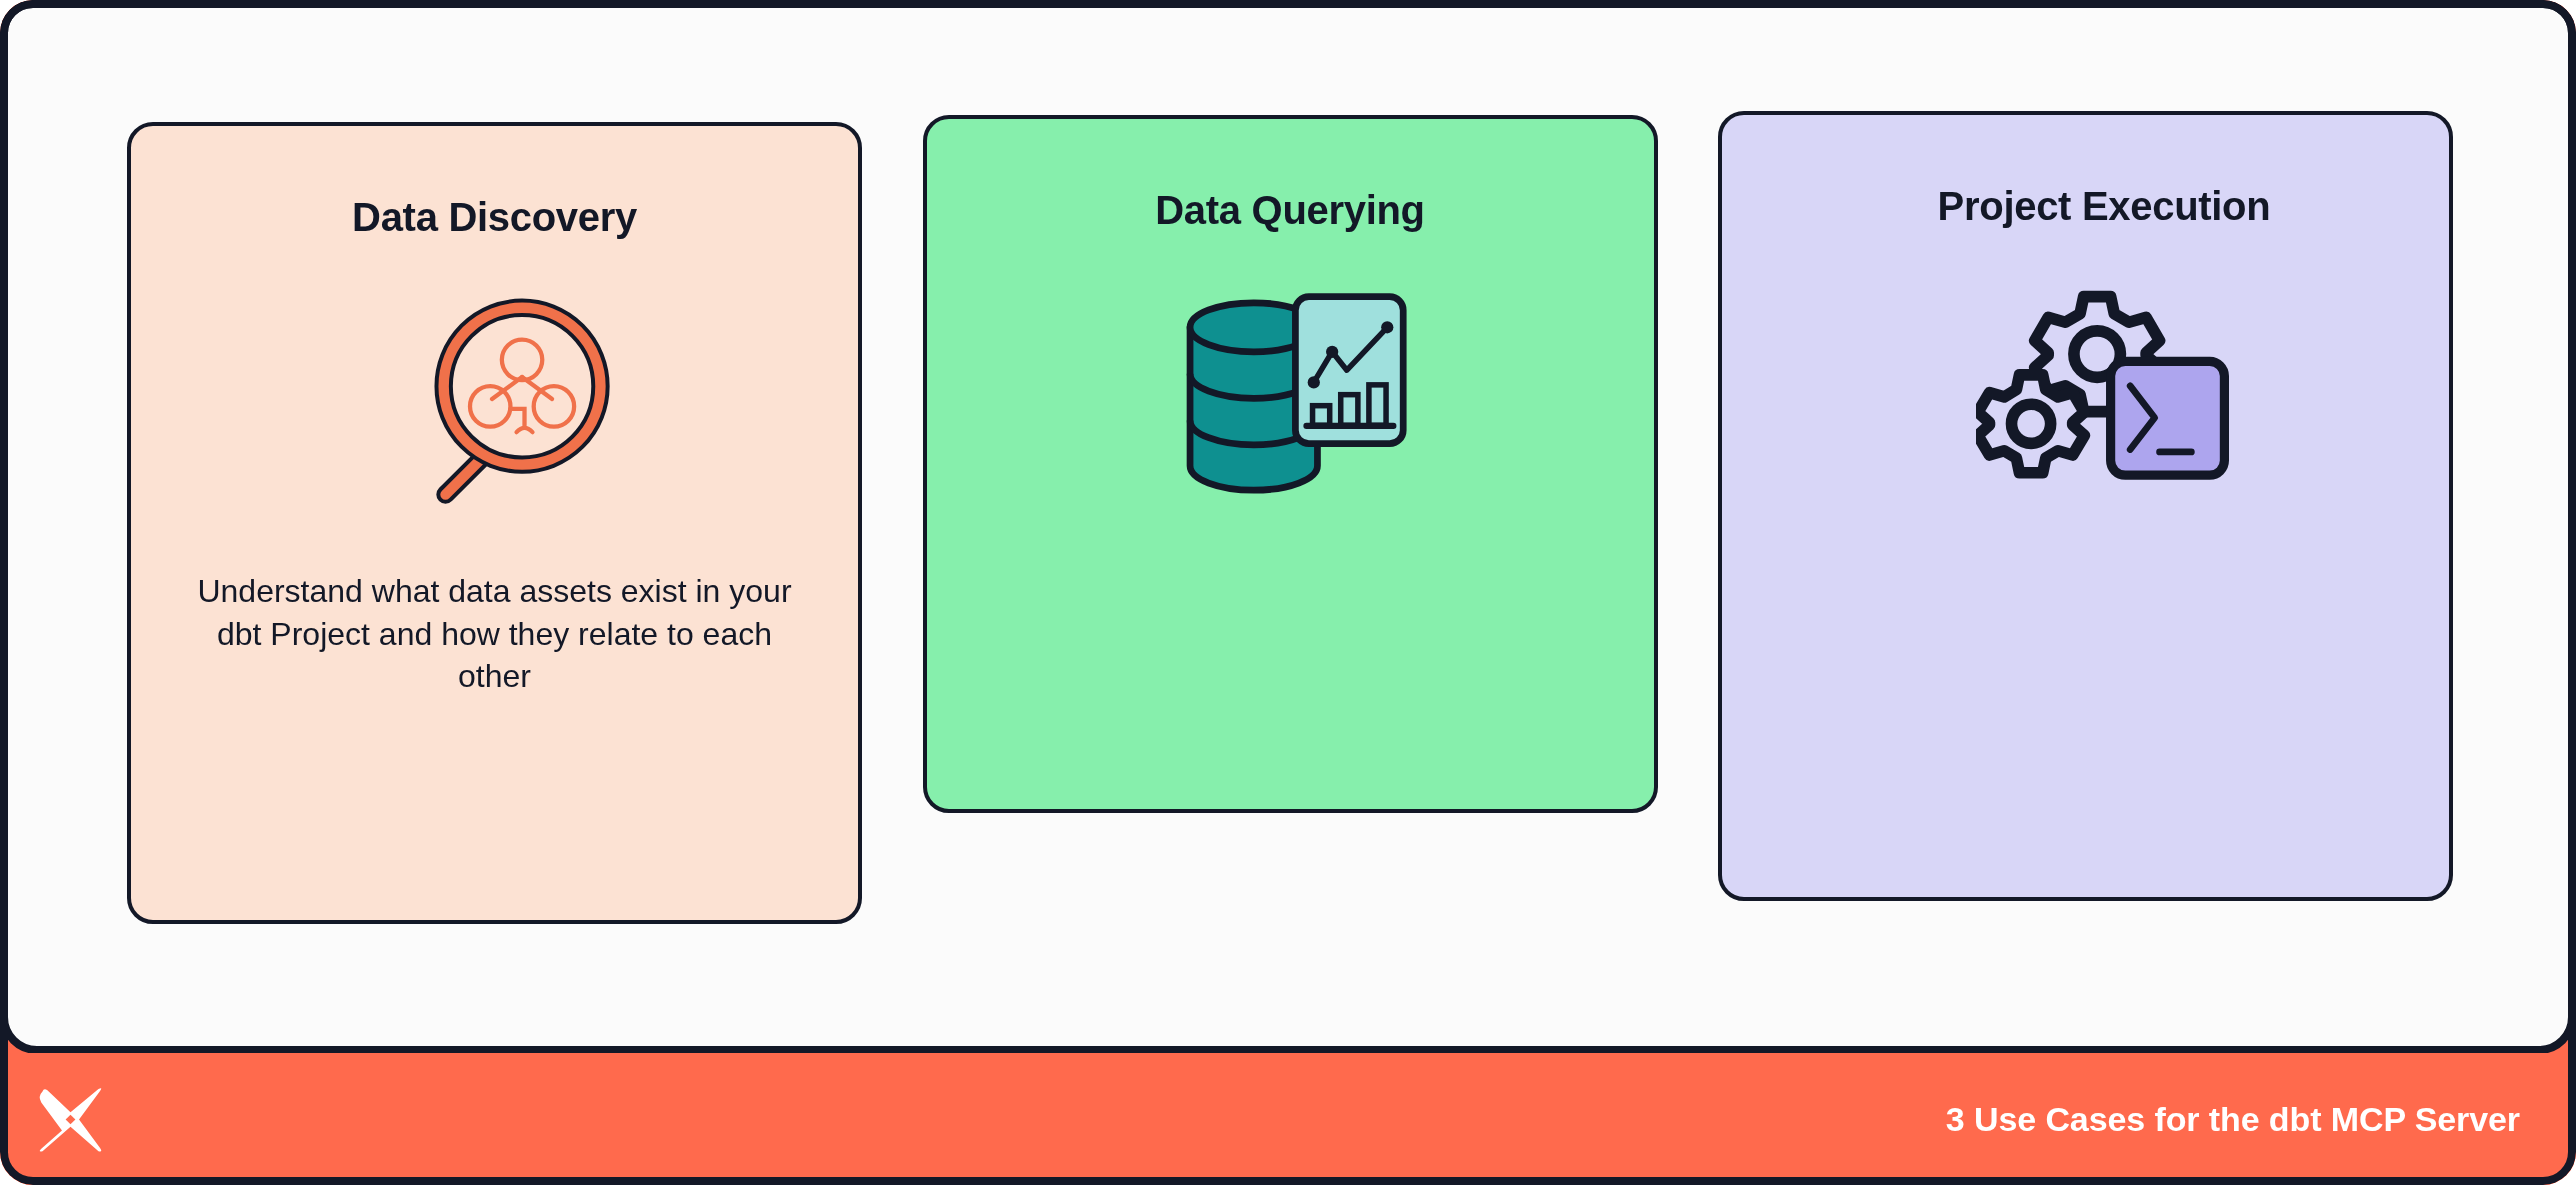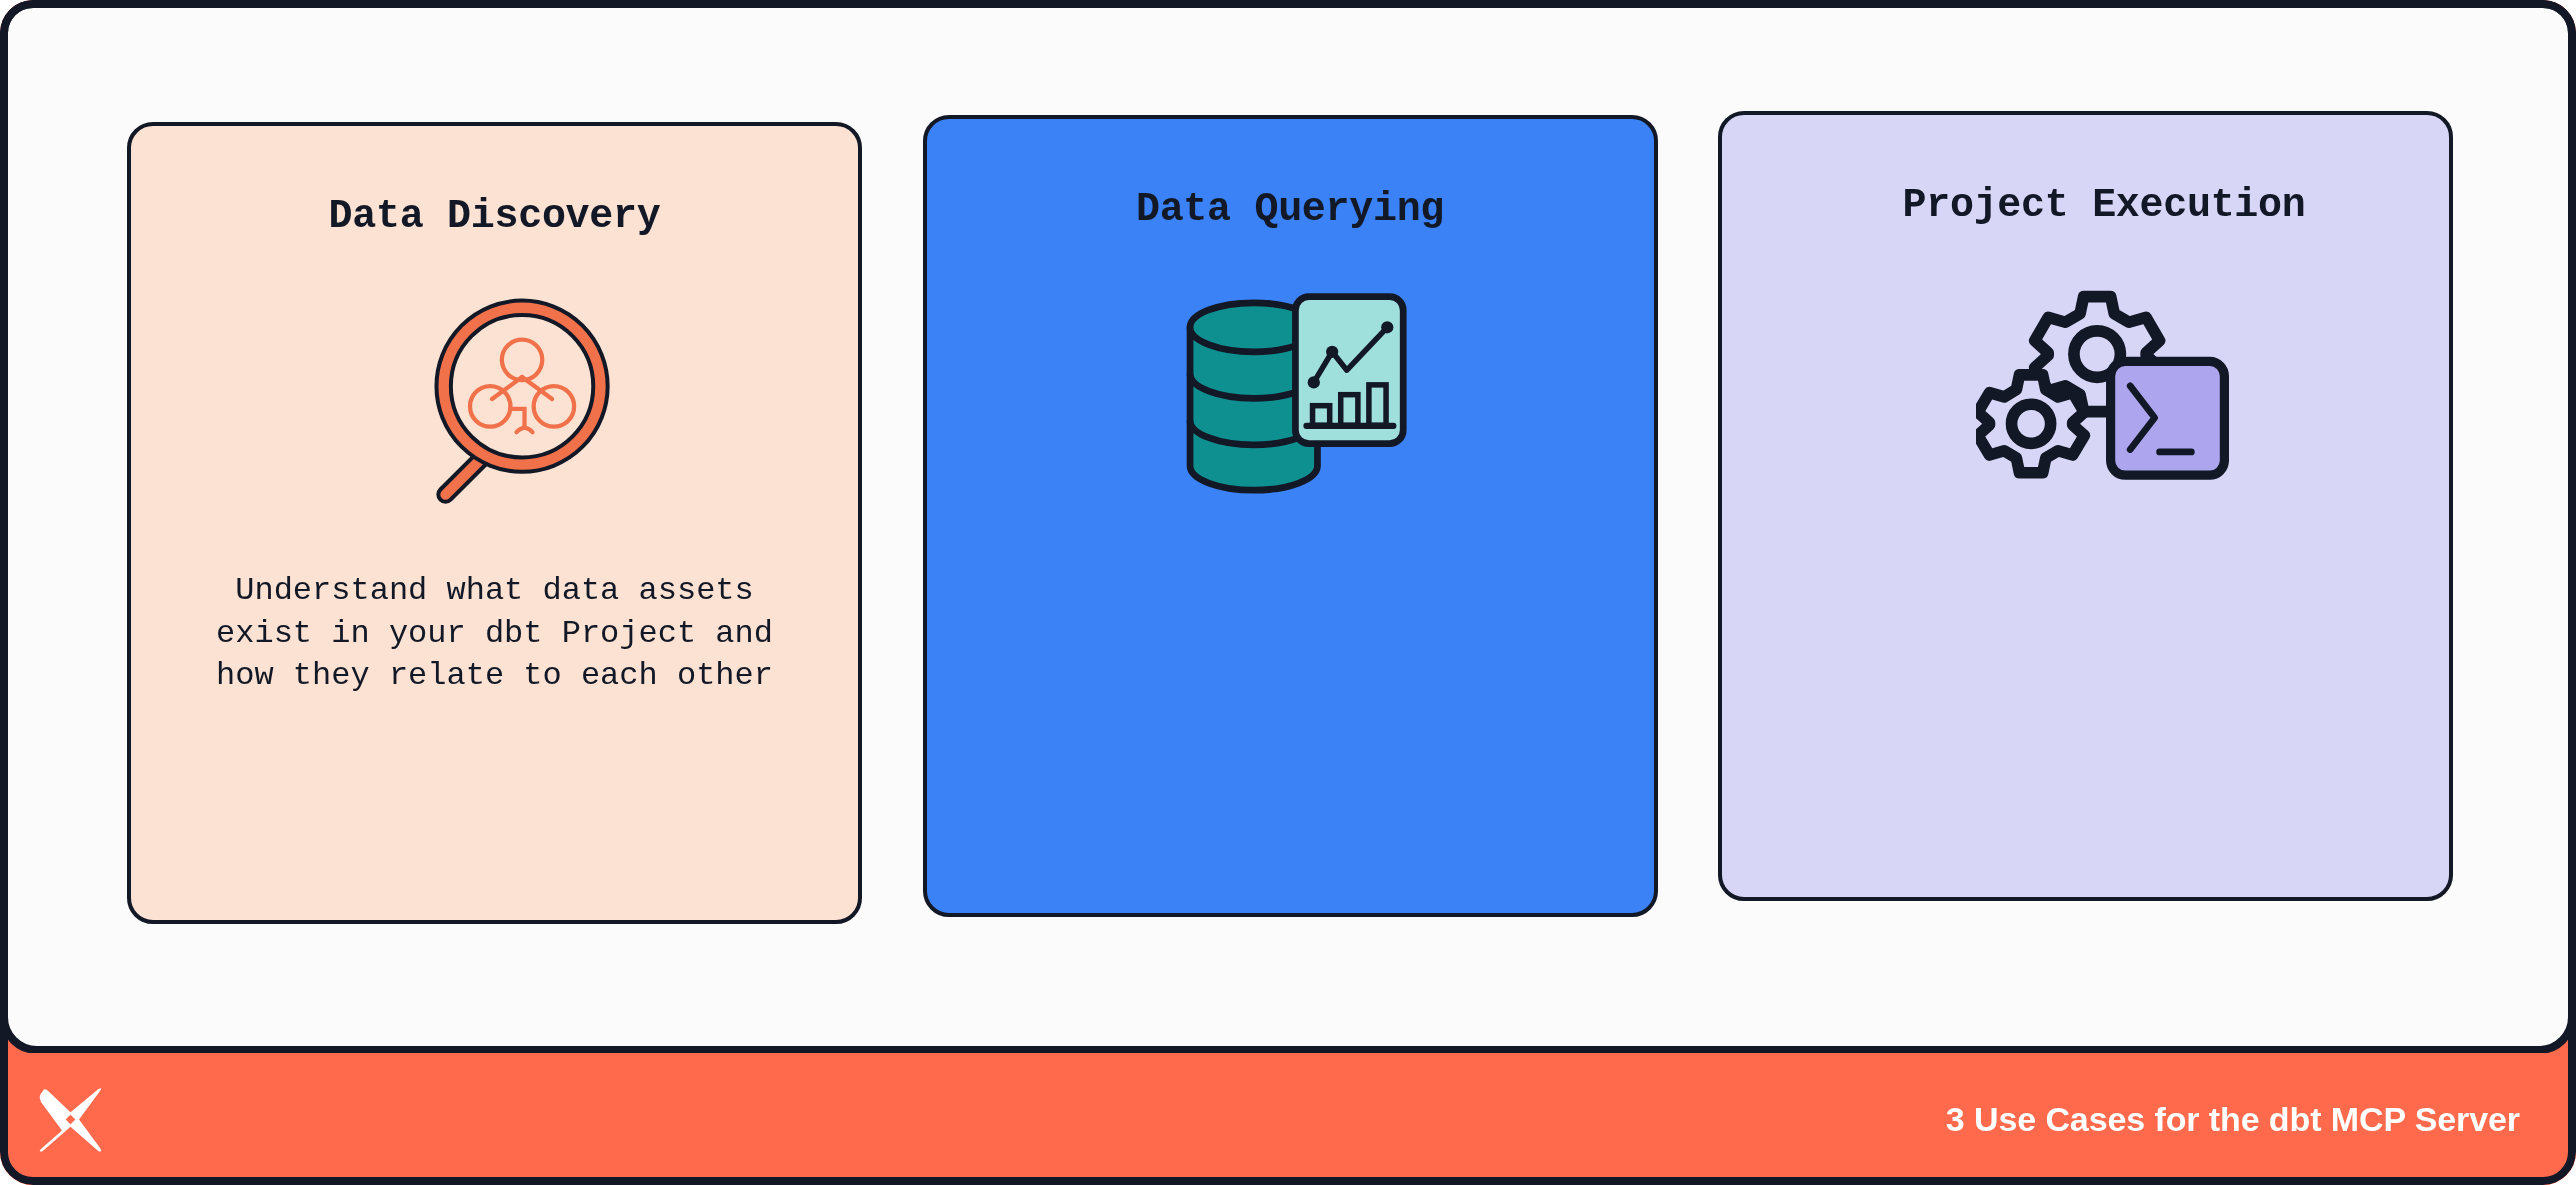--- a/index.html
+++ b/index.html
@@ -56,36 +56,35 @@
   #cards-row {
     position: absolute;
     left: 127px;
     top: 122px;
     width: 2326px;
     height: 802px;
     display: flex;
     justify-content: space-between;
     align-items: stretch;
     z-index: 20;
-    font-family: Liberation Mono, monospace;
   }
 
   .card {
     position: relative;
     width: 735px;
     box-sizing: border-box;
     border: 4.3px solid #131827;
     border-radius: 26px;
     display: flex;
     flex-direction: column;
     align-items: center;
     padding: 0;
   }
   .card--discovery { background: #FCE2D3; }
-  .card--querying  { background: #3b82f6; height: 802px; }
+  .card--querying  { background: #86efac; height: 698px; }
   .card--execution { background: #D8D6F7; height: 790px; }
   .card--discovery { height: 802px; }
 
   
   .card--querying  { align-self: flex-start; margin-top: -7.3px; }
   .card--execution { align-self: flex-start; margin-top: -11px; padding-left: 37px; }
 
   .card-title {
     margin-top: 71px;
     font-size: 40px;

